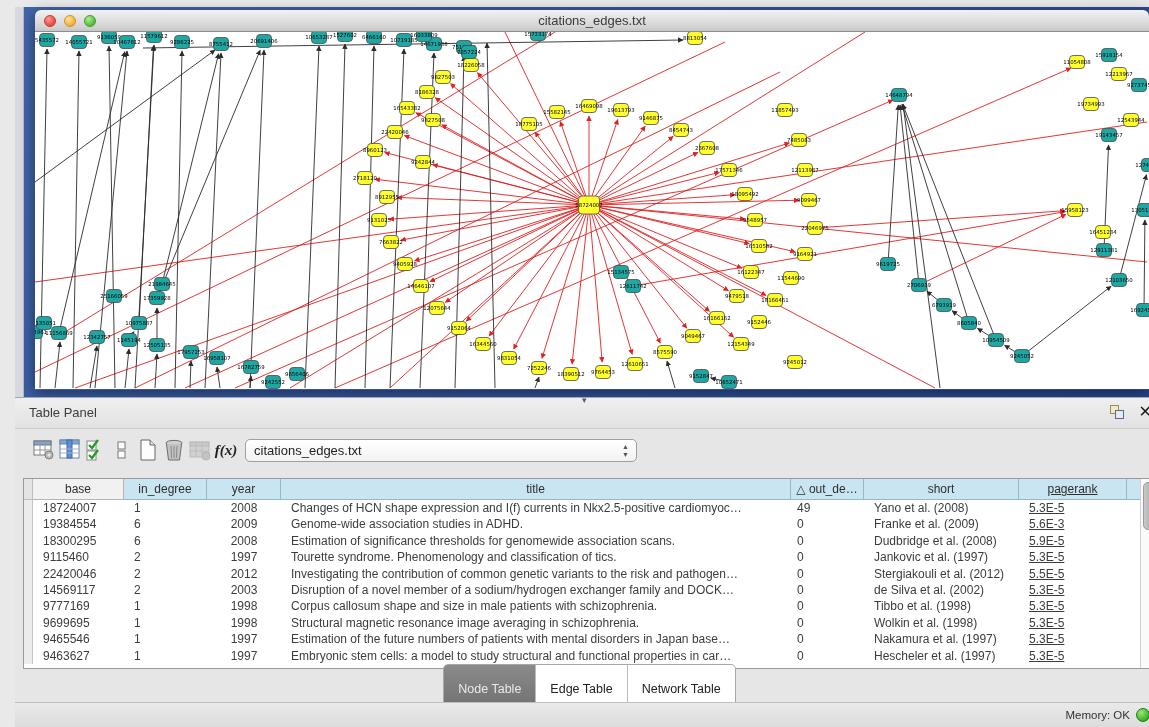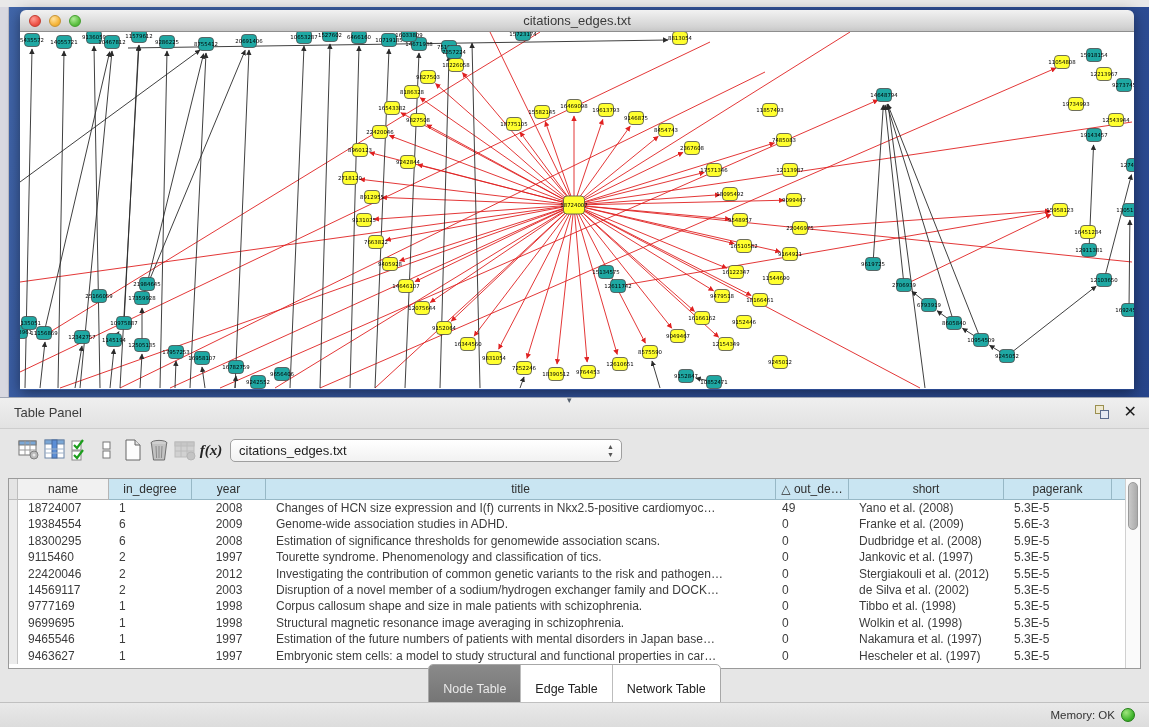--- a/index.html
+++ b/index.html
@@ -1,18 +1,18 @@
 <!DOCTYPE html>
 <html><head>
 <meta charset="utf-8">
 <style>
   * { margin:0; padding:0; box-sizing:border-box; }
   html,body { width:1149px; height:727px; overflow:hidden;
     font-family:"Liberation Sans","DejaVu Sans",sans-serif; background:#e9e9e9; }
-  #stage { position:relative; width:918px; height:727px; background:#4d7c0f; }
+  #stage { position:relative; width:918px; height:727px; background:#4d7c0f;margin-left:15px; }
 
   
   #net-area { position:absolute; left:0; top:0; width:1149px; height:397px;
     background:linear-gradient(135deg,#4166a9 0%,#32529a 55%,#27458b 100%); }
   #net-area .top-strip { position:absolute; left:0; top:0; width:1149px; height:7px; background:#e9e9e9; }
   #net-area .left-strip { position:absolute; left:0; top:7px; width:9px; height:390px; background:#d8d8e0; border-right:1px solid #b9b9c4; }
 
   #graph-window { position:absolute; left:20px; top:10px; width:1114px; height:380px;
     border-radius:6px 6px 0 0; box-shadow:0 3px 14px rgba(0,0,0,.45); }
   #titlebar { height:22px; border-radius:6px 6px 0 0;
@@ -56,21 +56,21 @@
   #thead .hc.corner { background:#e4e4e4; border-right:1px solid #bdbdbd; border-bottom:1px solid #bdbdbd; }
   #thead .hc.plain { background:#f1f1f1; border-right:1px solid #b5b5b5; border-bottom:1px solid #b5b5b5; }
   #thead .hc.fill { background:#c9e5f2; border-right:none; flex:1; }
   .c-rowhdr { width:9px; }
   .c-name { width:91px; }
   .c-indeg { width:83px; }
   .c-year { width:74px; }
   .c-title { width:510px; }
   .c-out { width:73px; }
   .c-short { width:155px; }
-  .c-pr { width:108px; }
+  .c-pr { width:108px;text-decoration:underline; }
   #tbody .tr { display:flex; height:16.4px; line-height:16.4px; font-size:12px; color:#3c3c3c; }
   #tbody .td { overflow:hidden; white-space:nowrap; padding-left:10px; }
   #tbody .td.c-rowhdr { padding:0; background:#ececec; border-right:1px solid #c4c4c4; }
   #tbody .td.c-year { text-align:center; padding-left:0; }
   #tbody .td.c-out { padding-left:6px; }
   #vscroll { position:absolute; right:0; top:0; bottom:0; width:15px; background:#fafafa;
     border-left:1px solid #d0d0d0; }
   #vscroll .thumb { position:absolute; left:2px; top:3px; width:10px; height:48px;
     background:linear-gradient(90deg,#c9c9c9,#ababab); border-radius:5px; border:1px solid #9a9a9a; }
 
@@ -743,36 +743,36 @@
         <span class="arrows">
             <span>▲</span>
             <span>▼</span>
           </span>
       </div>
     </div>
 
     <div id="table-wrap">
       <div id="thead">
         <div class="hc corner c-rowhdr"></div>
-        <div class="hc plain c-name">name</div>
+        <div class="hc plain c-name">base</div>
         <div class="hc c-indeg">in_degree</div>
         <div class="hc c-year">year</div>
         <div class="hc c-title">title</div>
         <div class="hc c-out">△ out_de…</div>
         <div class="hc c-short">short</div>
         <div class="hc c-pr">pagerank</div>
         <div class="hc fill"></div>
       </div>
       <div id="tbody">
           <div class="tr">
             <div class="td c-rowhdr"></div>
             <div class="td c-name">18724007</div>
             <div class="td c-indeg">1</div>
             <div class="td c-year">2008</div>
-            <div class="td c-title">Changes of HCN size expression and I(f) currents in Nkx2.5-positive cardiomyoc…</div>
+            <div class="td c-title">Changes of HCN shape expression and I(f) currents in Nkx2.5-positive cardiomyoc…</div>
             <div class="td c-out">49</div>
             <div class="td c-short">Yano et al. (2008)</div>
             <div class="td c-pr">5.3E-5</div>
           </div>
           <div class="tr">
             <div class="td c-rowhdr"></div>
             <div class="td c-name">19384554</div>
             <div class="td c-indeg">6</div>
             <div class="td c-year">2009</div>
             <div class="td c-title">Genome-wide association studies in ADHD.</div>

